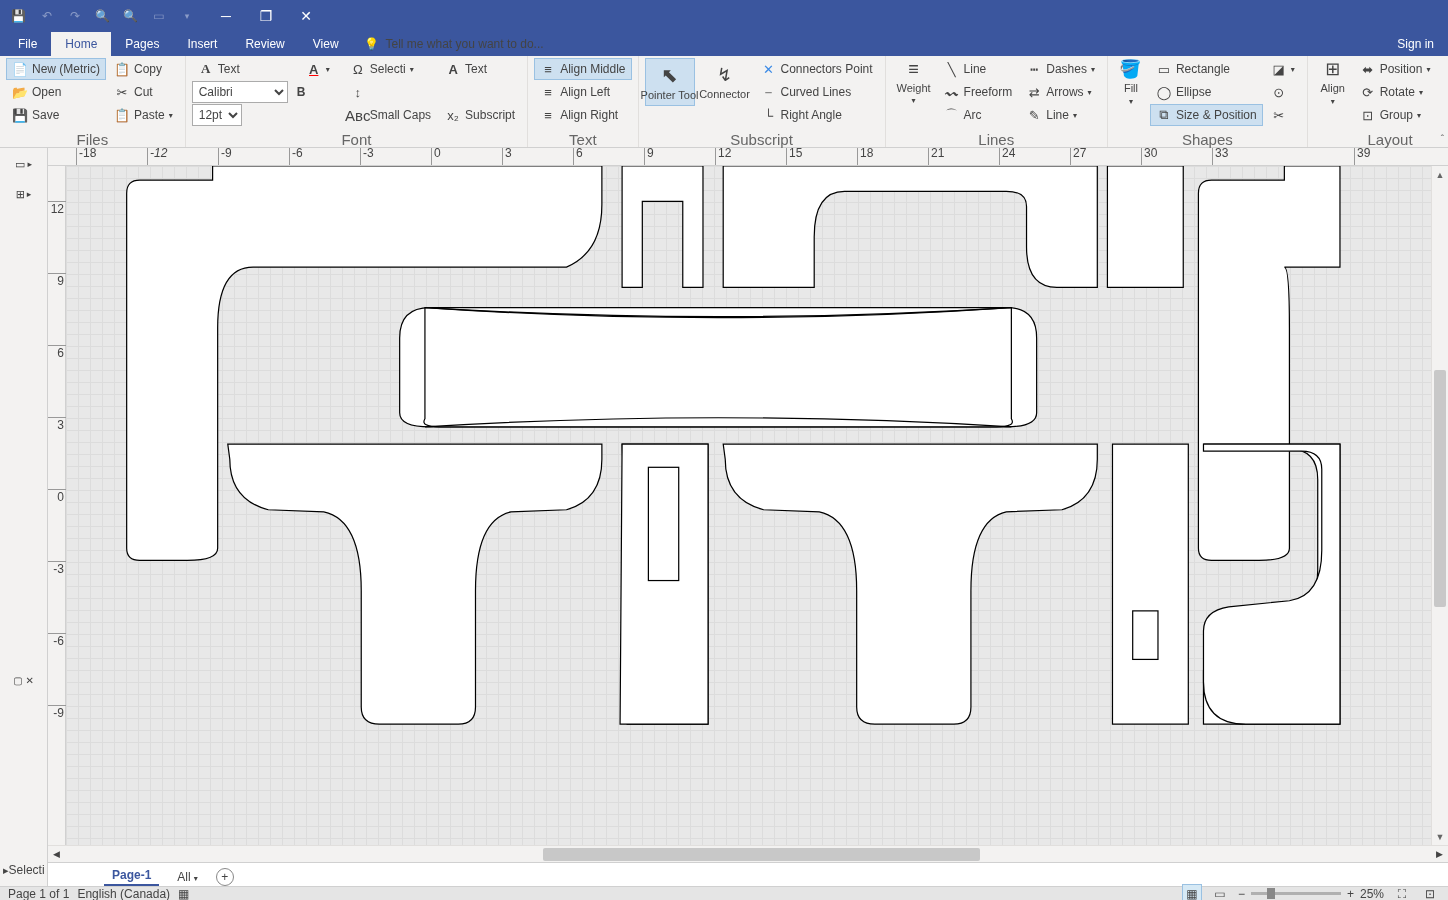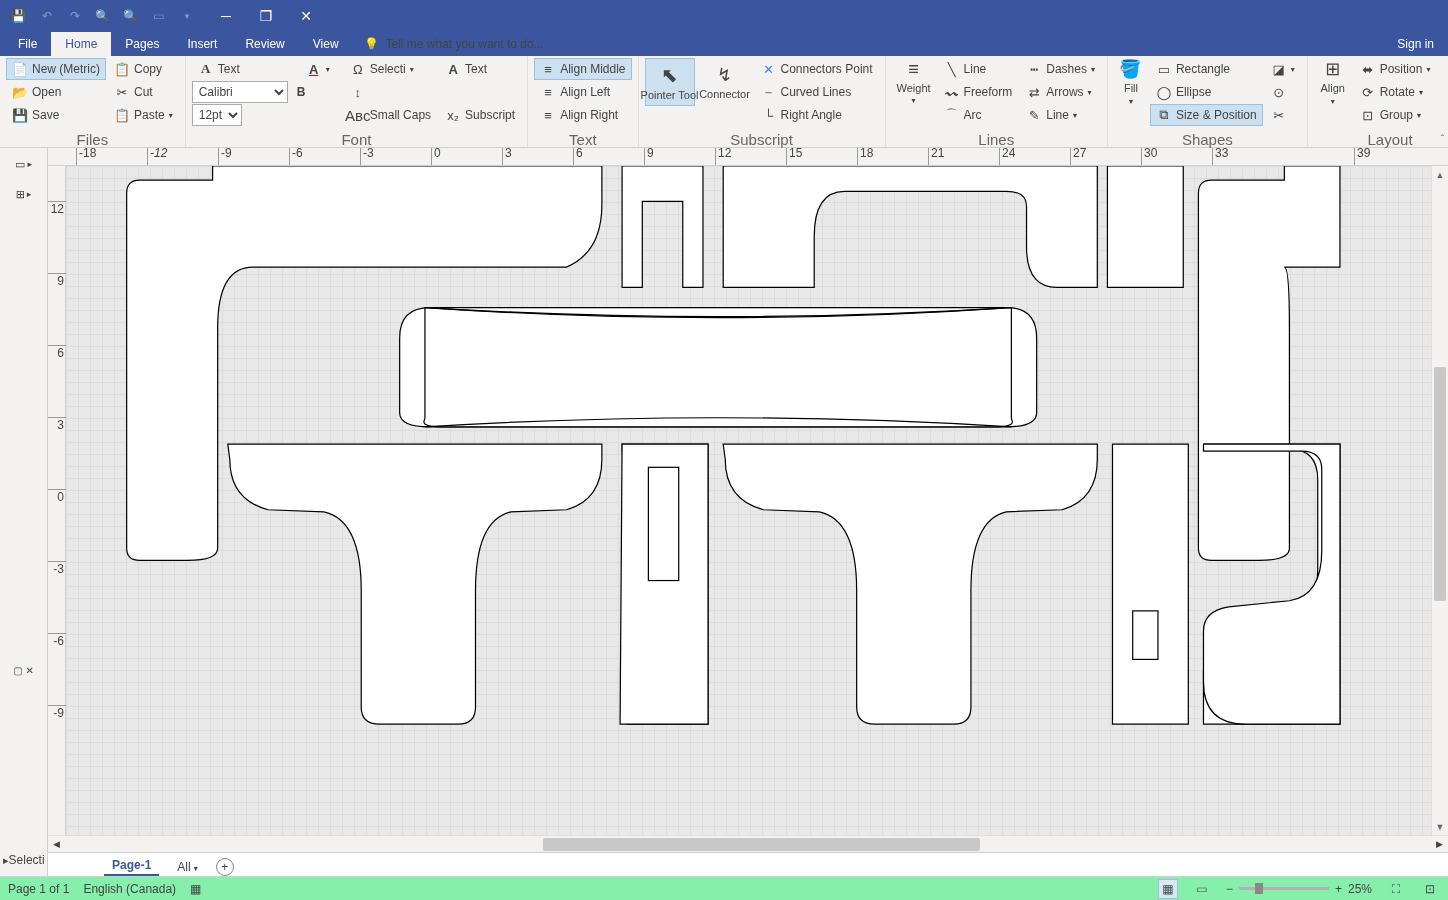--- a/index.html
+++ b/index.html
@@ -49,21 +49,21 @@
 .scroll-h-row .thumb{position:absolute;top:2px;bottom:2px;left:35%;width:32%;background:#c8c8c8;border-radius:2px}
 .scroll-h-row .arr{width:17px;display:flex;align-items:center;justify-content:center;font-size:9px}
 .drawing{flex:1;background:#e8e8e8;position:relative;overflow:hidden}
 .drawing .grid{position:absolute;inset:0;background-image:linear-gradient(#dcdcdc 1px,transparent 1px),linear-gradient(90deg,#dcdcdc 1px,transparent 1px);background-size:12px 12px}
 .drawing svg{position:absolute;inset:0}
 .page-tabs{height:24px;background:#fff;border-top:1px solid #d0d0d0;display:flex;align-items:flex-end;gap:10px;padding:0 56px}
 .page-tab{padding:2px 8px;cursor:pointer;font-size:12px}
 .page-tab.active{color:#3b569e;font-weight:600;border-bottom:2px solid #3b569e}
 .page-tab .arr{font-size:8px;margin-left:3px}
 .add-page{width:18px;height:18px;border:1px solid #888;border-radius:50%;display:flex;align-items:center;justify-content:center;cursor:pointer;font-size:12px}
-.status-bar{height:24px;background:#86efac;border-top:1px solid #d0d0d0;display:flex;align-items:center;padding:0 8px;gap:14px;font-size:11px;color:#555}
+.status-bar{height:14px;background:#e5e5e5;border-top:1px solid #d0d0d0;display:flex;align-items:center;padding:0 8px;gap:8px;font-size:11px;color:#555}
 .status-bar .spacer{flex:1}
 .zoom-ctl{display:flex;align-items:center;gap:6px}
 .zoom-ctl .slider{width:90px;height:3px;background:#b0b0b0;position:relative}
 .zoom-ctl .slider .knob{position:absolute;left:18%;top:-4px;width:8px;height:11px;background:#888}
 .sb-btn{width:20px;height:20px;display:flex;align-items:center;justify-content:center;border:1px solid transparent;cursor:pointer}
 .sb-btn.sel{background:#d6e9f5;border:1px solid #9ac1e2}
 .collapse-rib{position:absolute;right:4px;bottom:2px;font-size:10px;color:#666;cursor:pointer}
 .ribbon{position:relative}
 </style>
 </head>

